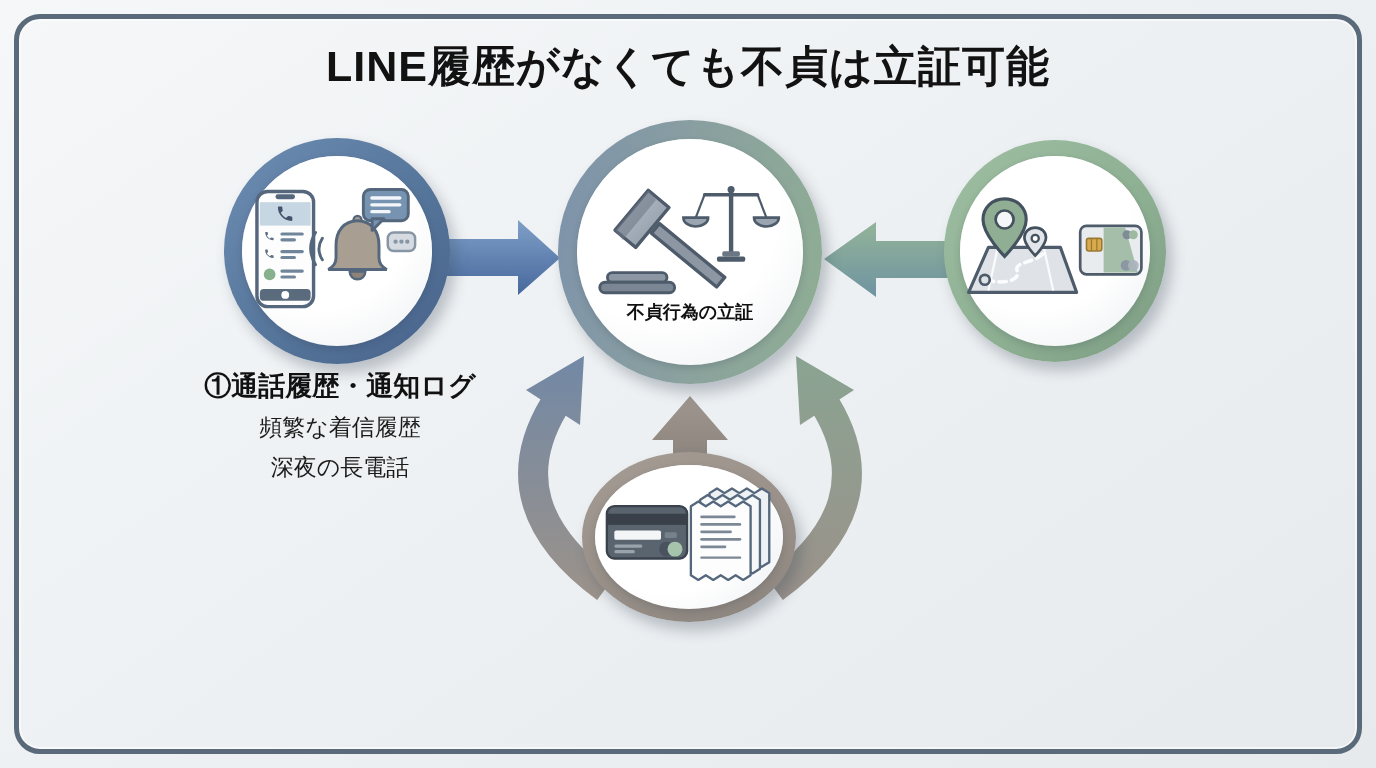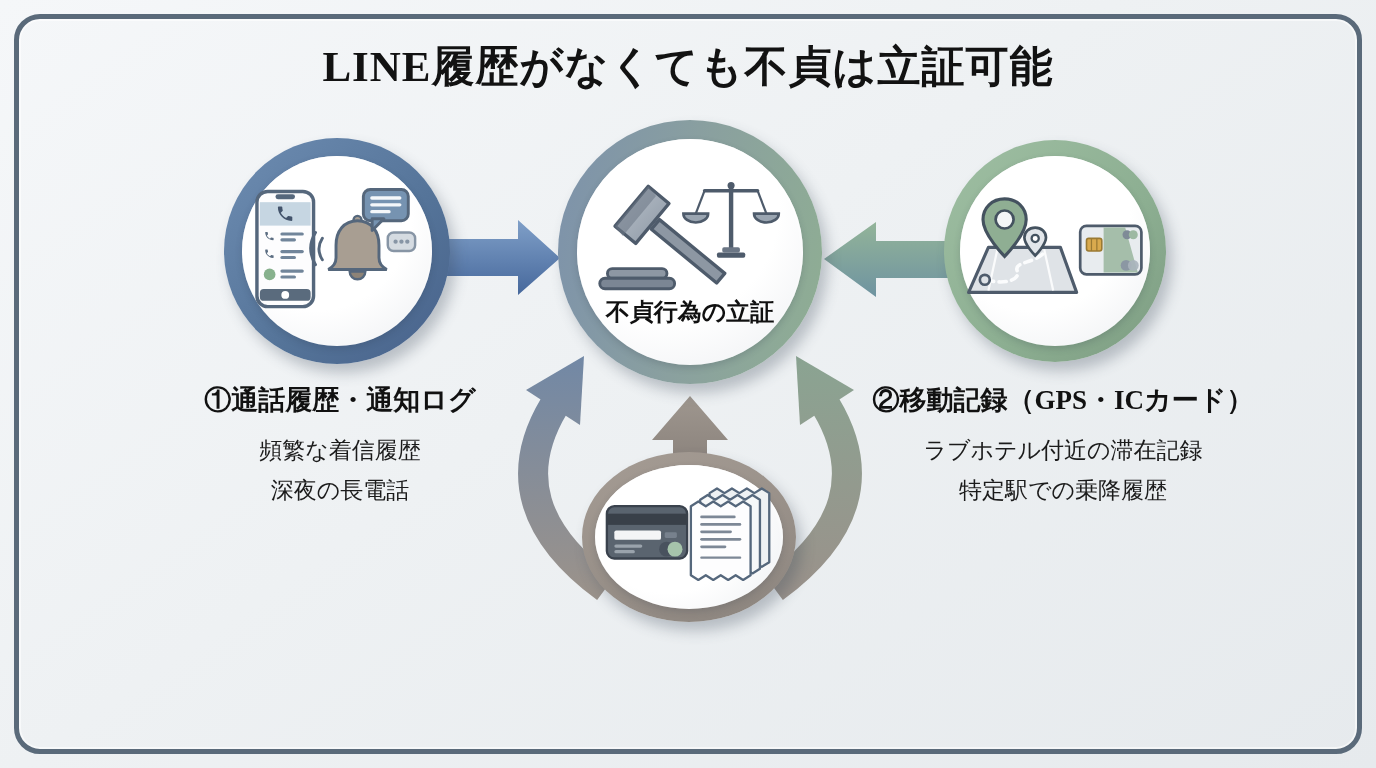--- a/index.html
+++ b/index.html
@@ -1,19 +1,19 @@
 <!DOCTYPE html>
 <html><head>
 <meta charset="utf-8">
 <style>
   html,body{margin:0;padding:0;background:#dfe3e7;}
   .canvas{
     position:relative;width:1376px;height:768px;overflow:hidden;
     background:linear-gradient(145deg,#f5f7f9 0%,#eef1f3 45%,#e6eaed 100%);
-    font-family:Liberation Serif, serif;color:#141414;
+    font-family:Liberation Sans, sans-serif;color:#141414;
   }
   .frame{
     position:absolute;left:14px;top:14px;right:14px;bottom:14px;
     border:5px solid #5a6a7a;border-radius:26px;pointer-events:none;
     box-shadow:inset 0 0 0 2px rgba(255,255,255,.55);
   }
   .title{
     position:absolute;top:38px;left:0;right:0;text-align:center;
     font-size:43px;font-weight:900;letter-spacing:1px;color:#121212;
   }
@@ -30,23 +30,23 @@
   .n-call .node-inner{inset:18px;}
   .n-center{left:558px;top:120px;width:264px;height:264px;
     background:linear-gradient(100deg,#7d92ab 0%,#8aa09f 50%,#8fae93 100%);}
   .n-center .node-inner{inset:19px;}
   .n-move{left:944px;top:140px;width:222px;height:222px;
     background:linear-gradient(135deg,#9fbfa3 0%,#8cae91 60%,#7d9c82 100%);}
   .n-move .node-inner{inset:16px;}
   .n-behavior{left:582px;top:452px;width:214px;height:170px;
     background:linear-gradient(160deg,#a59c94 0%,#948c85 70%,#8a837d 100%);}
   .n-behavior .node-inner{inset:13px;}
-  .center-label{font-size:24px;font-weight:800;color:#101010;margin-top:2px;white-space:nowrap;}
+  .center-label{font-size:18px;font-weight:800;color:#101010;margin-top:2px;white-space:nowrap;}
   .label{position:absolute;text-align:center;}
-  .label h2{margin:16px;font-size:27px;font-weight:800;color:#111;white-space:nowrap;}
+  .label h2{margin:2px;font-size:27px;font-weight:800;color:#111;white-space:nowrap;}
   .label p{margin:7px 0 0;font-size:23px;font-weight:500;color:#1b1b1b;line-height:1.45;}
   .lbl-call{left:160px;top:366px;width:360px;}
   .lbl-move{left:848px;top:366px;width:430px;}
   .lbl-behavior{left:438px;top:627px;width:504px;}
 </style>
 </head>
 <body>
 
 <div class="canvas">
 
@@ -243,20 +243,15 @@
         </g>
       </svg>
     </div>
   </div>
 
   <div class="label lbl-call">
     <h2>①通話履歴・通知ログ</h2>
     <p>頻繁な着信履歴</p>
     <p>深夜の長電話</p>
   </div>
-  <div class="label lbl-move">
-    <h2>②移動記録（GPS・ICカード）</h2>
-    <p>ラブホテル付近の滞在記録</p>
-    <p>特定駅での乗降履歴</p>
-  </div>
 
   <div class="frame"></div>
 </div>
 
 </body></html>

